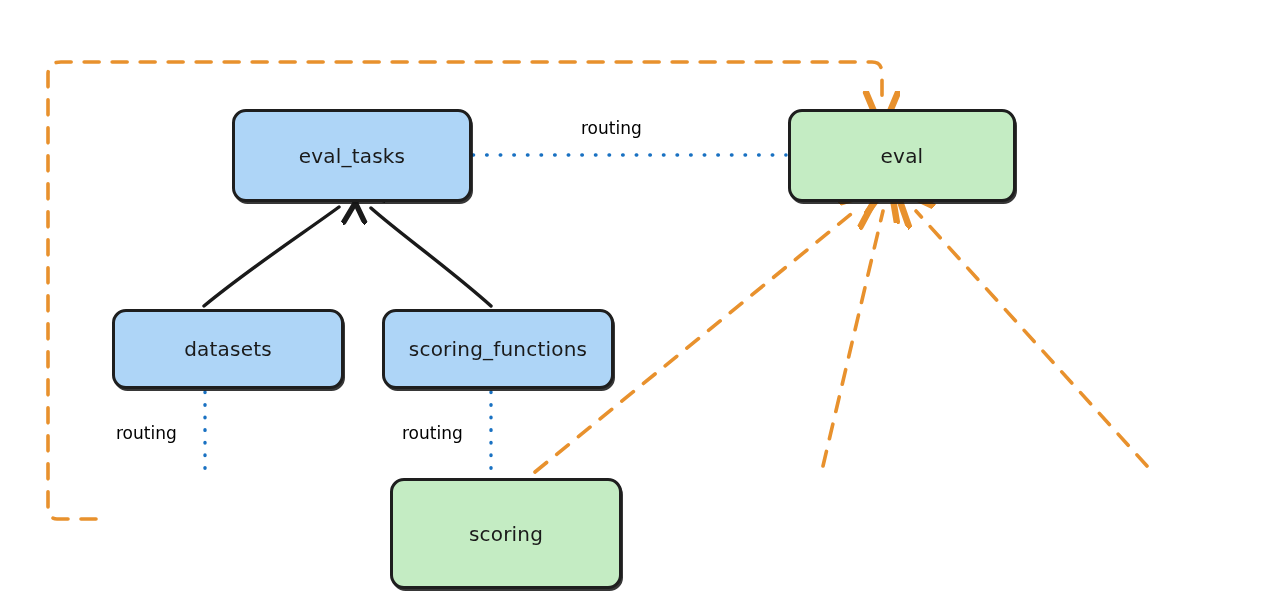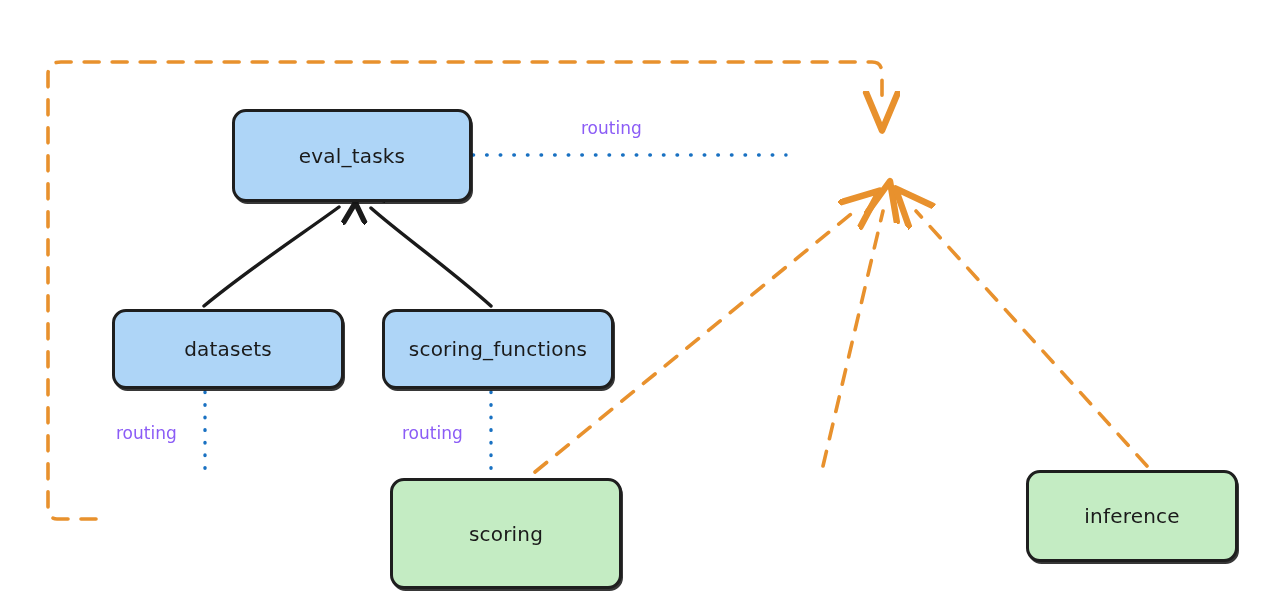--- a/index.html
+++ b/index.html
@@ -46,21 +46,21 @@
   .node-label {
     color: #1a1a1a;
     font-size: 20px;
     font-family: "DejaVu Sans", sans-serif;
     letter-spacing: 0.2px;
     white-space: nowrap;
     pointer-events: none;
   }
   .edge-label {
     position: absolute;
-    color: #8b5cf6;
+    color: #000000;
     font-size: 17px;
     font-family: "DejaVu Sans", sans-serif;
     white-space: nowrap;
     background: #ffffff;
     padding: 0 3px;
   }
 </style>
 </head>
 <body>
 
@@ -110,38 +110,38 @@
 
     <g>
       <path d="M1147,466 L916,211" fill="none" stroke="#e8912d" stroke-width="3.6" stroke-linecap="round" stroke-dasharray="15 13" marker-end="url(#arrow-orange)"></path>
     </g>
   </svg>
 
   <div class="node api" style="left:232px; top:109px; width:240px; height:93px;">
     <span class="node-label">eval_tasks</span>
   </div>
 
+  <div class="node provider" style="left:788px; top:109px; width:228px; height:93px;">
+    <span class="node-label">eval</span>
+  </div>
 
   <div class="node api" style="left:112px; top:309px; width:232px; height:80px;">
     <span class="node-label">datasets</span>
   </div>
 
   <div class="node api" style="left:382px; top:309px; width:232px; height:80px;">
     <span class="node-label">scoring_functions</span>
   </div>
 
 
   <div class="node provider" style="left:390px; top:478px; width:232px; height:111px;">
     <span class="node-label">scoring</span>
   </div>
 
 
-  <div class="node provider" style="left:1026px; top:470px; width:212px; height:92px;">
-    <span class="node-label">inference</span>
-  </div>
 
   <div class="edge-label" style="left:578px; top:118px;">routing</div>
 
   <div class="edge-label" style="left:113px; top:423px;">routing</div>
 
   <div class="edge-label" style="left:399px; top:423px;">routing</div>
 
 </div>
 
 </body></html>

